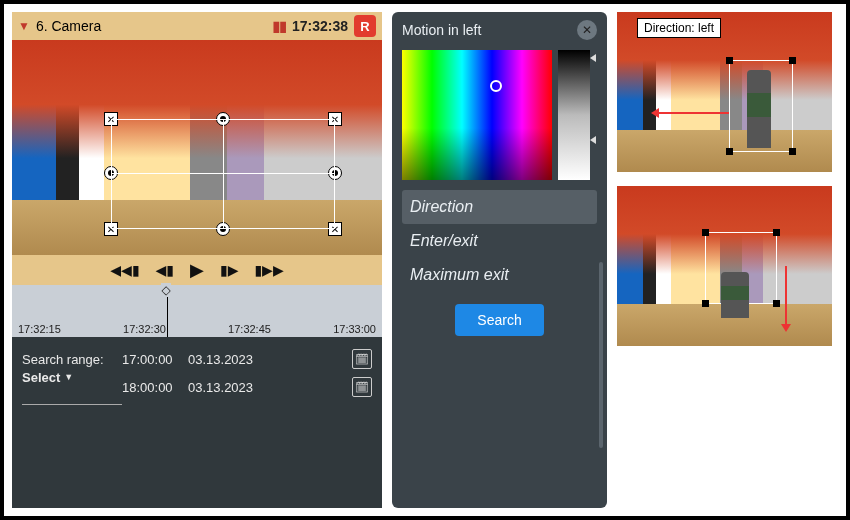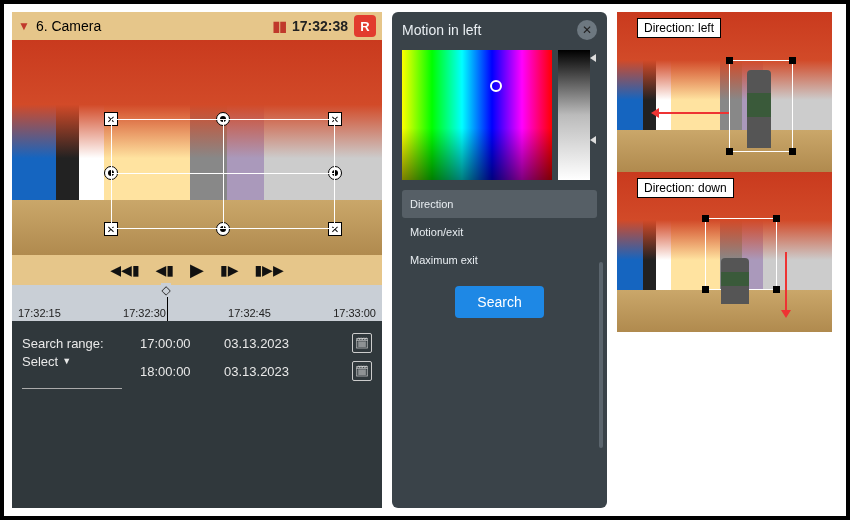--- a/index.html
+++ b/index.html
@@ -91,21 +91,21 @@
     height: 30px;
     display: flex;
     justify-content: center;
     align-items: center;
     gap: 16px;
   }
   .pb-btn { color:#111; font-size:14px; cursor:pointer; }
 
   .timeline {
     background: #c9cfd6;
-    height: 36px;
+    height: 52px;
     position: relative;
     display:flex;
     align-items:flex-end;
     justify-content:space-between;
     padding: 0 6px 2px;
     font-size: 11px;
     color: #222;
   }
   .timeline .cursor {
     position:absolute; top:0; bottom:0; left: 42%;
@@ -120,37 +120,37 @@
   .search-block {
     background: #30383c;
     color: #e9e9e9;
     flex:1;
     padding: 8px 10px;
     font-size: 13px;
   }
   .sr-row {
     display:flex;
     align-items:center;
-    gap: 18px;
     height: 28px;
   }
   .sr-row .lbl { width: 100px; }
   .sr-row .time { width: 66px; text-align:left; }
   .sr-row .date { width: 78px; text-align:left; }
   .cal-icon {
     width:20px;height:20px;
     border:1px solid #ccc;border-radius:2px;
     display:flex;align-items:center;justify-content:center;
     font-size:11px;
     margin-left:auto;
   }
   .select-dd {
     border-bottom:1px solid #aaa;
     display:inline-flex;align-items:center;gap:4px;
     padding-bottom:19px;
+    font-weight:bold;
   }
 
   
   .mid-panel {
     width: 215px;
     background: #3a4349;
     border-radius: 6px;
     display:flex;
     flex-direction:column;
     color:#e9eef2;
@@ -189,21 +189,22 @@
     position:relative;
   }
   .val-strip .tri{
     position:absolute;right:-6px;width:0;height:0;
     border-top:4px solid transparent;
     border-bottom:4px solid transparent;
     border-right:6px solid #ddd;
   }
   .opts{
     padding: 0 10px 8px;
-    font-size:11px;
+    font-size:16px;
+    font-style:italic;
   }
   .opt-item{
     padding:8px 8px;
     border-radius:3px;
   }
   .opt-item.sel{ background:#565f66; }
   .search-btn-row{
     padding: 4px 10px 12px;
     display:flex;justify-content:center;
   }
@@ -213,21 +214,21 @@
     font-size:14px;border:none;
   }
   .scroll-ind{
     position:absolute;right:4px;top:250px;bottom:60px;width:4px;
     background:#5b656d;border-radius:2px;
   }
 
   
   .right-panel{
     width: 215px;
-    display:flex;flex-direction:column;
+    display:flex;flex-direction:column;gap:14px;
   }
   .thumb{
     height: 160px;
     background:#888;
     position:relative;
     overflow:hidden;
   }
   .thumb .scene-gradient{position:absolute;inset:0;}
   .thumb .floor{height:42px;}
   .dir-label{
@@ -338,21 +339,21 @@
     <div class="hue-box">
       <div class="hue-cursor"></div>
     </div>
     <div class="val-strip">
       <span class="tri" style="top:4px"></span>
       <span class="tri" style="top:86px"></span>
     </div>
   </div>
   <div class="opts">
     <div class="opt-item sel">Direction</div>
-    <div class="opt-item">Motion/exit</div>
+    <div class="opt-item">Enter/exit</div>
     <div class="opt-item">Maximum exit</div>
   </div>
   <div class="scroll-ind"></div>
   <div class="search-btn-row">
     <button class="search-btn">Search</button>
   </div>
 </div>
 
 <div class="right-panel">
   <div class="thumb">
@@ -365,21 +366,20 @@
       <span class="h" style="bottom:-4px;left:-4px"></span>
         <span class="h" style="bottom:-4px;right:-4px"></span>
     </div>
     <div class="person" style="top:58px;left:130px;width:24px;height:78px"></div>
     <div class="arrow h-arrow" style="top:100px;left:40px;width:72px"></div>
   </div>
 
   <div class="thumb">
     <div class="scene-gradient"></div>
       <div class="floor"></div>
-    <div class="dir-label">Direction: down</div>
     <div class="roi" style="top:46px;left:88px;width:72px;height:72px">
       <span class="h" style="top:-4px;left:-4px"></span>
         <span class="h" style="top:-4px;right:-4px"></span>
       <span class="h" style="bottom:-4px;left:-4px"></span>
         <span class="h" style="bottom:-4px;right:-4px"></span>
     </div>
     <div class="person" style="top:86px;left:104px;width:28px;height:46px"></div>
     <div class="arrow v-arrow" style="top:80px;left:168px;height:60px"></div>
   </div>
 </div>

